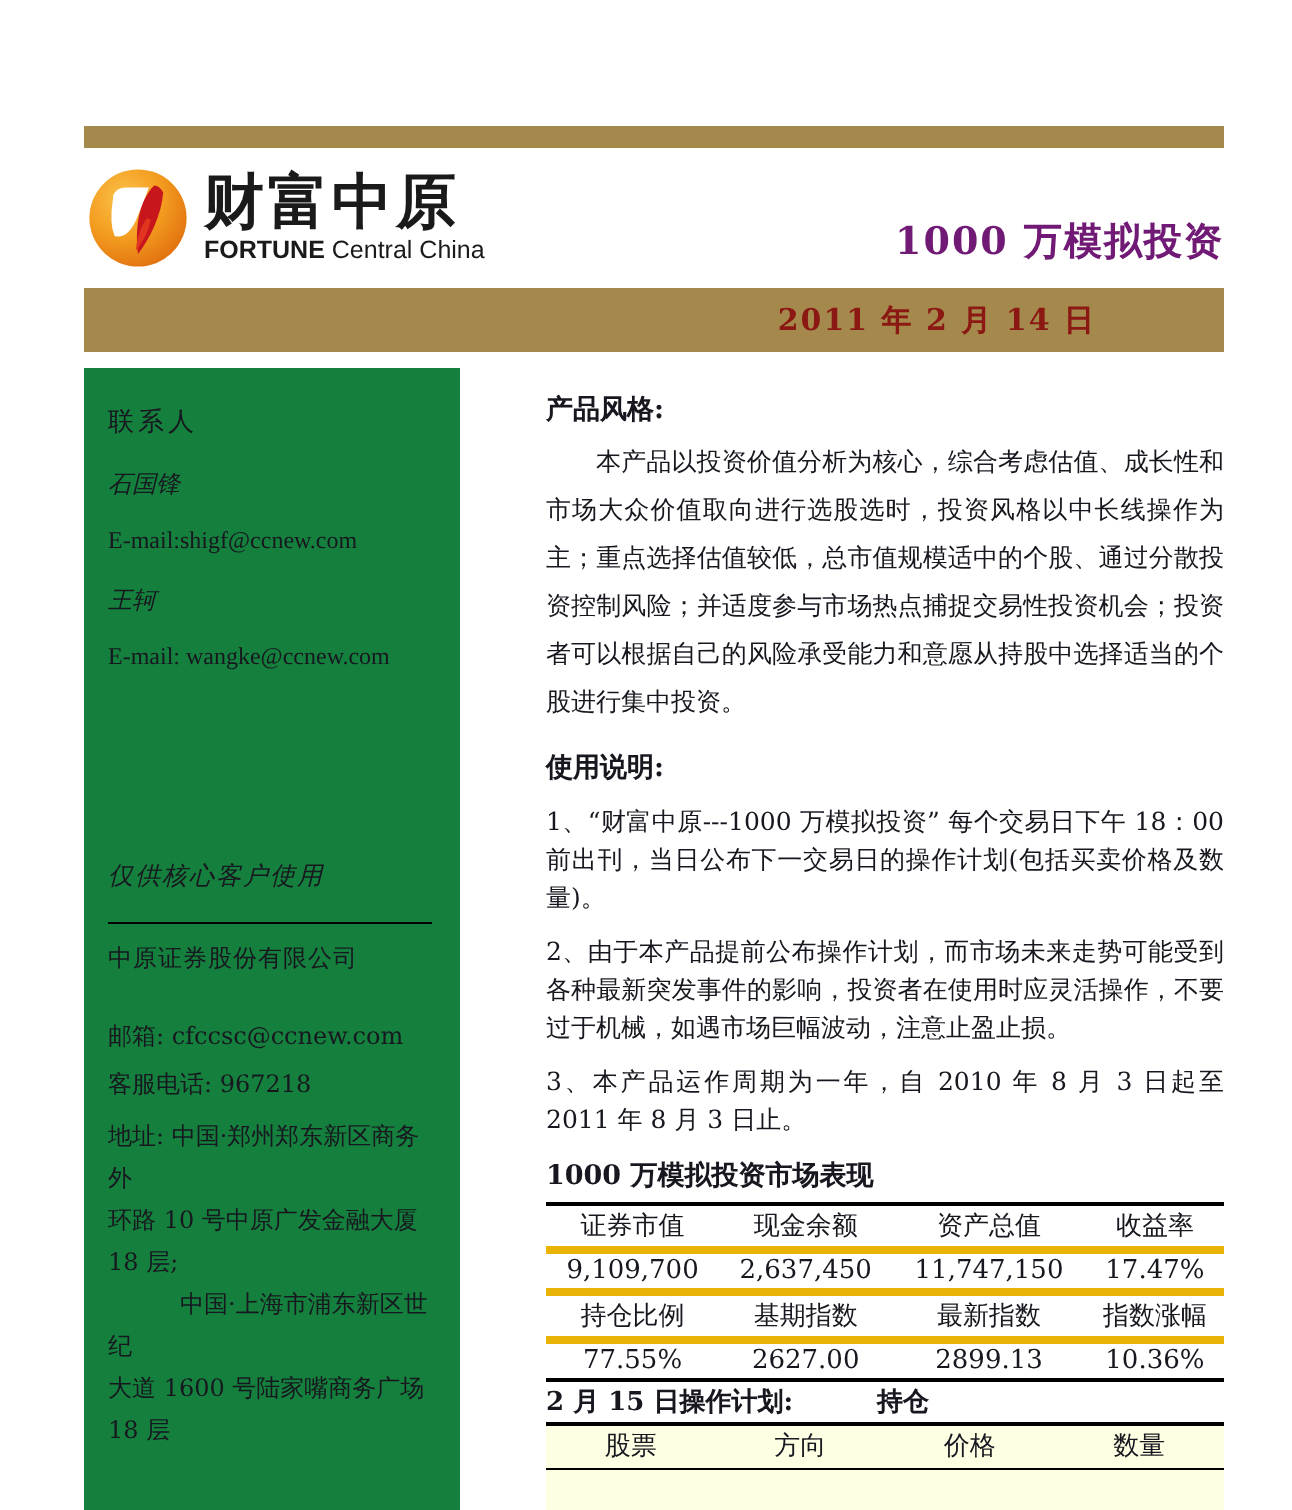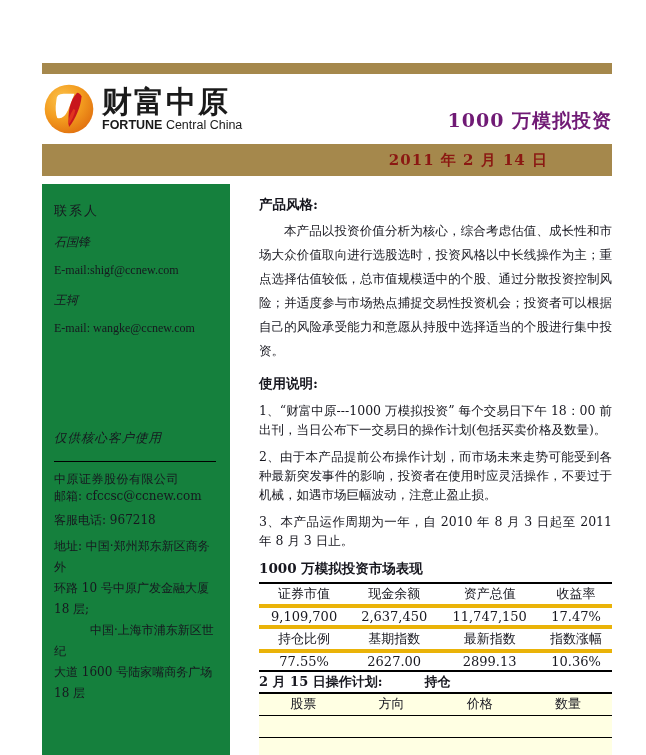--- a/index.html
+++ b/index.html
@@ -45,25 +45,25 @@
   aside.sidebar {
     width:188px; background:#15803d; padding:18px 10px 10px 12px;
     font-size:12px; flex-shrink:0;
   }
   .contact-heading { font-size:13px; letter-spacing:2px; }
   .contact-name { font-style:italic; margin-top:14px; }
   .contact-email { margin-top:12px; font-family:"Liberation Serif","DejaVu Serif",serif; }
   .core-note { margin-top:94px; font-style:italic; font-size:12.5px; letter-spacing:1px; }
   .side-divider { border:none; border-top:1.5px solid #000; width:162px; margin:14px 0 0 0; }
   .company-name { margin-top:9px; font-size:12px; letter-spacing:0.5px; }
-  .company-mailbox { }
+  .company-mailbox { margin-top:22px; }
   .service-phone { margin-top:7px; }
   .address { margin-top:7px; line-height:21px; }
 
-  main.content { flex:1; padding-left:29px; font-size:12.5px; }
+  main.content { flex:1; padding-left:43px; font-size:12.5px; }
   .sec-heading { font-weight:bold; font-size:13.5px; }
   .mt-first { margin-top:12px; }
   .body-para {
     margin-top:5px; line-height:24px; text-align:justify; text-indent:2em;
   }
   .usage-heading { margin-top:12px; }
   .usage-item { margin-top:8px; line-height:19px; text-align:justify; }
 
   .perf-heading { margin-top:10px; font-weight:bold; font-size:13.5px; }
   table.perf {

